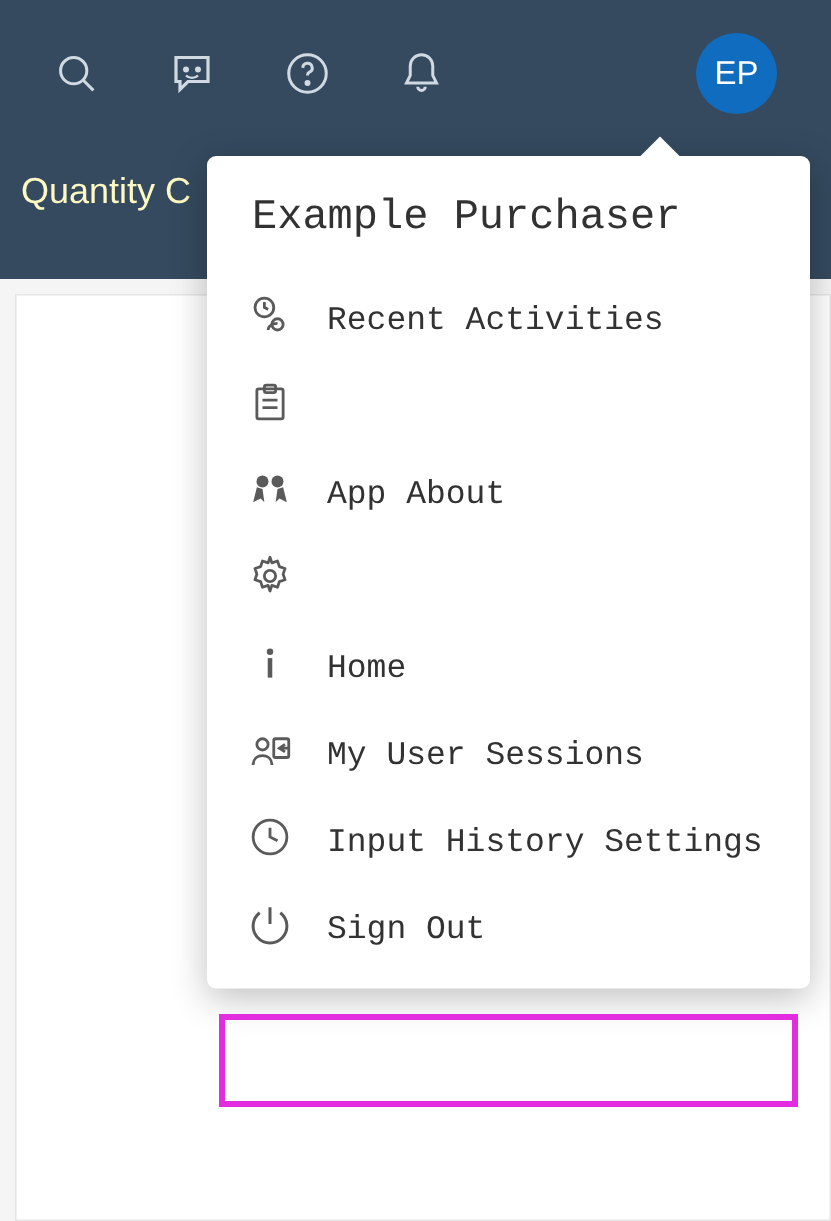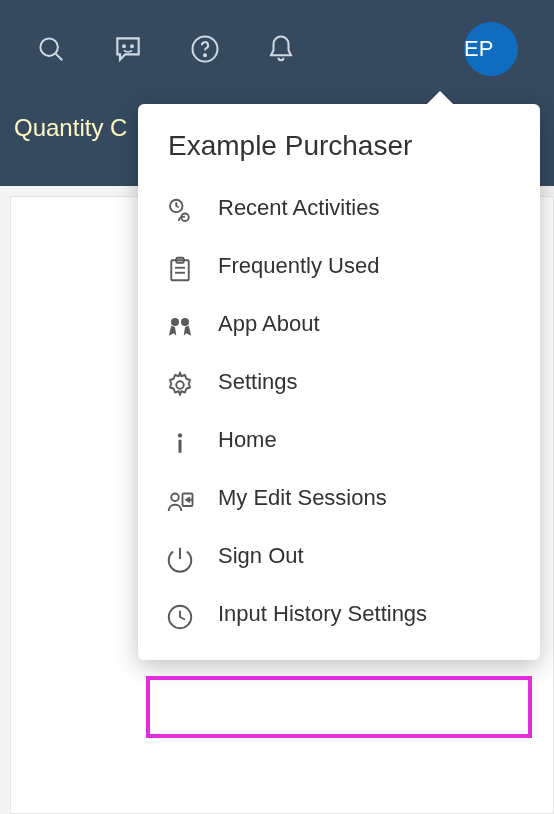--- a/index.html
+++ b/index.html
@@ -31,20 +31,21 @@
       justify-content: center;
     }
     .avatar {
       width: 54px;
       height: 54px;
       border-radius: 50%;
       background: #0f6cbf;
       color: #fff;
       display: flex;
       align-items: center;
+      justify-content: center;
       font-size: 22px;
       font-weight: 500;
       cursor: pointer;
       margin-left: auto;
     }
     .sub-title {
       color: #fef9c3;
       font-size: 24px;
       padding-left: 14px;
       padding-top: 34px;
@@ -60,20 +61,21 @@
     }
     .popover {
       position: absolute;
       top: 104px;
       left: 138px;
       width: 402px;
       background: #fff;
       border-radius: 6px;
       box-shadow: 0 6px 24px rgba(0,0,0,0.25);
       z-index: 10;
+      font-family: Liberation Mono, monospace;
     }
     .popover-arrow {
       position: absolute;
       top: -13px;
       right: 86px;
       width: 0;
       height: 0;
       border-left: 14px solid transparent;
       border-right: 14px solid transparent;
       border-bottom: 14px solid #fff;
@@ -82,21 +84,21 @@
       font-size: 28px;
       color: #323232;
       padding: 26px 30px 16px 30px;
     }
     .menu-list {
       list-style: none;
       padding: 4px 0 14px 0;
     }
     .menu-item {
       display: flex;
-      align-items: flex-start;
+      align-items: flex-end;
       gap: 22px;
       padding: 13px 22px 13px 26px;
       cursor: pointer;
       color: #5a5a5a;
     }
     .menu-item .icon-slot {
       width: 32px;
       height: 32px;
       display: flex;
       align-items: center;
@@ -179,21 +181,20 @@
 
     <li class="menu-item">
       <span class="icon-slot">
         <svg width="30" height="30" viewBox="0 0 24 24" fill="none" stroke="currentColor" stroke-width="1.5">
           <rect x="5" y="5" width="14" height="16" rx="1"></rect>
           <rect x="9" y="3" width="6" height="4" rx="1"></rect>
           <line x1="8" y1="11" x2="16" y2="11"></line>
           <line x1="8" y1="15" x2="16" y2="15"></line>
         </svg>
       </span>
-      <span class="label">Frequently Used</span>
     </li>
 
     <li class="menu-item">
       <span class="icon-slot">
         <svg width="30" height="30" viewBox="0 0 24 24" fill="currentColor">
           <circle cx="8" cy="8" r="3.2"></circle>
           <circle cx="16" cy="8" r="3.2"></circle>
           <path d="M5 11 L3 19 L7 17 L9 19 L8 12 Z"></path>
           <path d="M19 11 L21 19 L17 17 L15 19 L16 12 Z"></path>
         </svg>
@@ -201,21 +202,20 @@
       <span class="label">App About</span>
     </li>
 
     <li class="menu-item">
       <span class="icon-slot">
         <svg width="30" height="30" viewBox="0 0 24 24" fill="none" stroke="currentColor" stroke-width="1.5">
           <circle cx="12" cy="12" r="3"></circle>
           <path d="M12 2l1 3 3-1 1 3 3 1-1 3 1 3-3 1-1 3-3-1-1 3-1-3-3 1-1-3-3-1 1-3-1-3 3-1 1-3 3 1z" stroke-linejoin="round"></path>
         </svg>
       </span>
-      <span class="label">Settings</span>
     </li>
 
 
     <li class="menu-item">
       <span class="icon-slot">
         <svg width="26" height="26" viewBox="0 0 24 24" fill="currentColor">
           <circle cx="12" cy="5" r="2"></circle>
           <rect x="10.6" y="9" width="2.8" height="12"></rect>
         </svg>
       </span>
@@ -224,39 +224,39 @@
 
     <li class="menu-item">
       <span class="icon-slot">
         <svg width="30" height="30" viewBox="0 0 24 24" fill="none" stroke="currentColor" stroke-width="1.5">
           <circle cx="8" cy="9" r="3"></circle>
           <path d="M3 20c0-3 2-5 5-5s5 2 5 5"></path>
           <rect x="14" y="6" width="8" height="10" rx="1"></rect>
           <path d="M22 11h-5m3-2l-3 2 3 2"></path>
         </svg>
       </span>
-      <span class="label">My Edit Sessions</span>
+      <span class="label">My User Sessions</span>
+    </li>
+
+    <li class="menu-item">
+      <span class="icon-slot">
+        <svg width="30" height="30" viewBox="0 0 24 24" fill="none" stroke="currentColor" stroke-width="1.5">
+          <circle cx="12" cy="12" r="9"></circle>
+          <path d="M12 7v5l4 2"></path>
+        </svg>
+      </span>
+      <span class="label">Input History Settings</span>
     </li>
 
     <li class="menu-item">
       <span class="icon-slot">
         <svg width="30" height="30" viewBox="0 0 24 24" fill="none" stroke="currentColor" stroke-width="1.6">
           <path d="M12 3v9"></path>
           <path d="M6.5 6a9 9 0 1 0 11 0"></path>
         </svg>
       </span>
       <span class="label">Sign Out</span>
     </li>
 
-    <li class="menu-item">
-      <span class="icon-slot">
-        <svg width="30" height="30" viewBox="0 0 24 24" fill="none" stroke="currentColor" stroke-width="1.5">
-          <circle cx="12" cy="12" r="9"></circle>
-          <path d="M12 7v5l4 2"></path>
-        </svg>
-      </span>
-      <span class="label">Input History Settings</span>
-    </li>
-
   </ul>
 </div>
 
 <div class="highlight-box"></div>
 
 </body></html>

